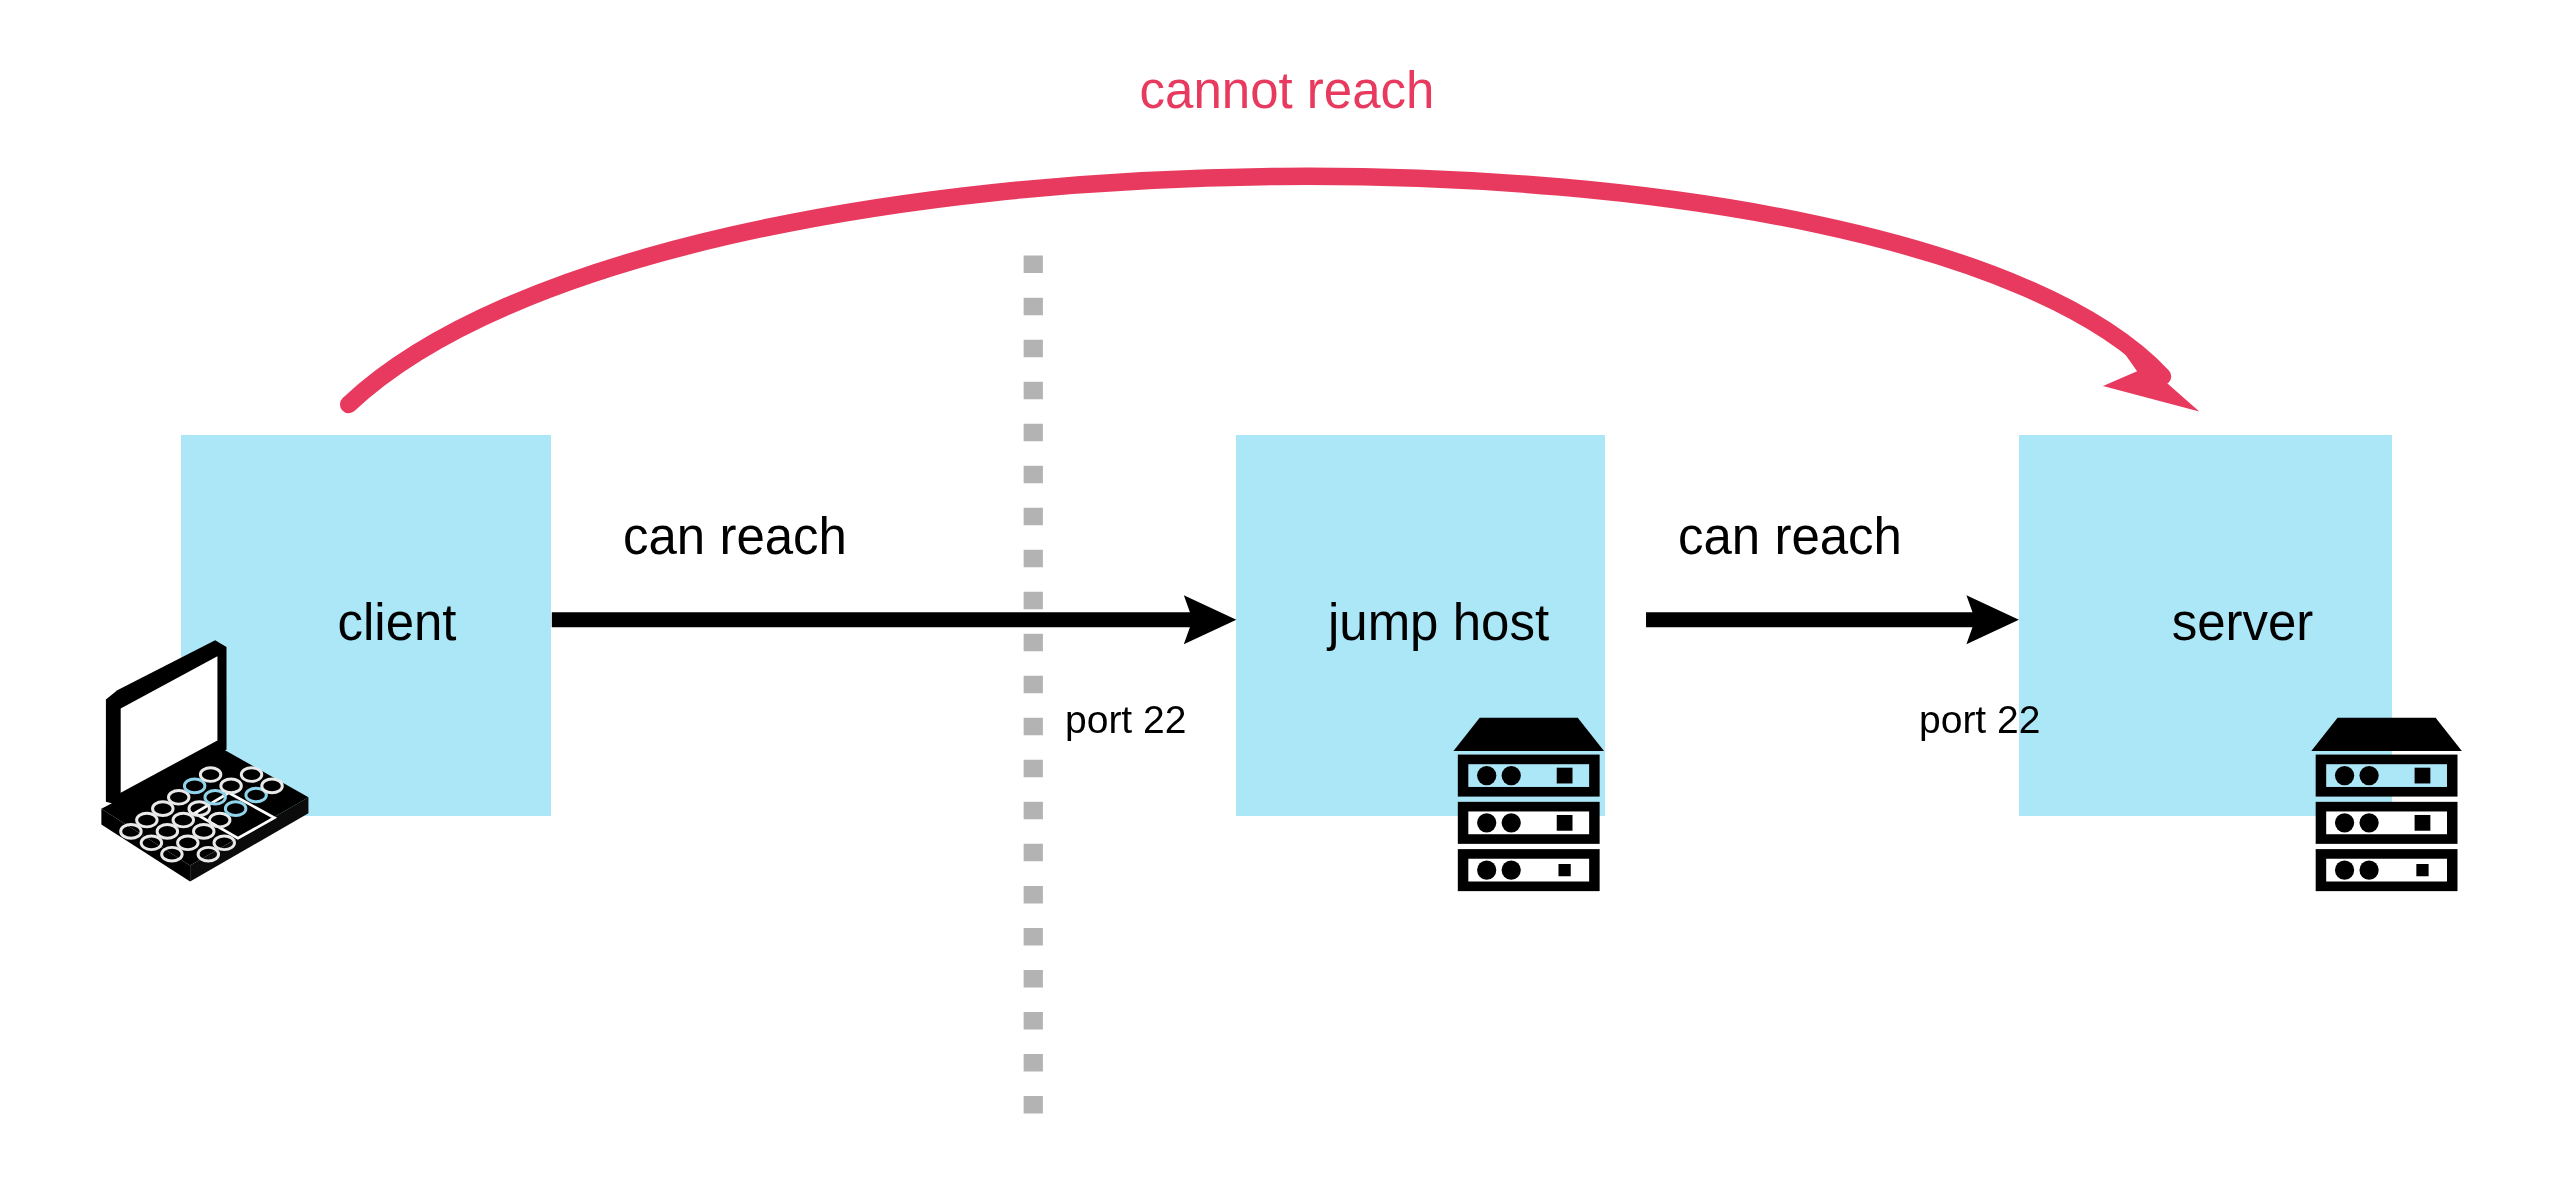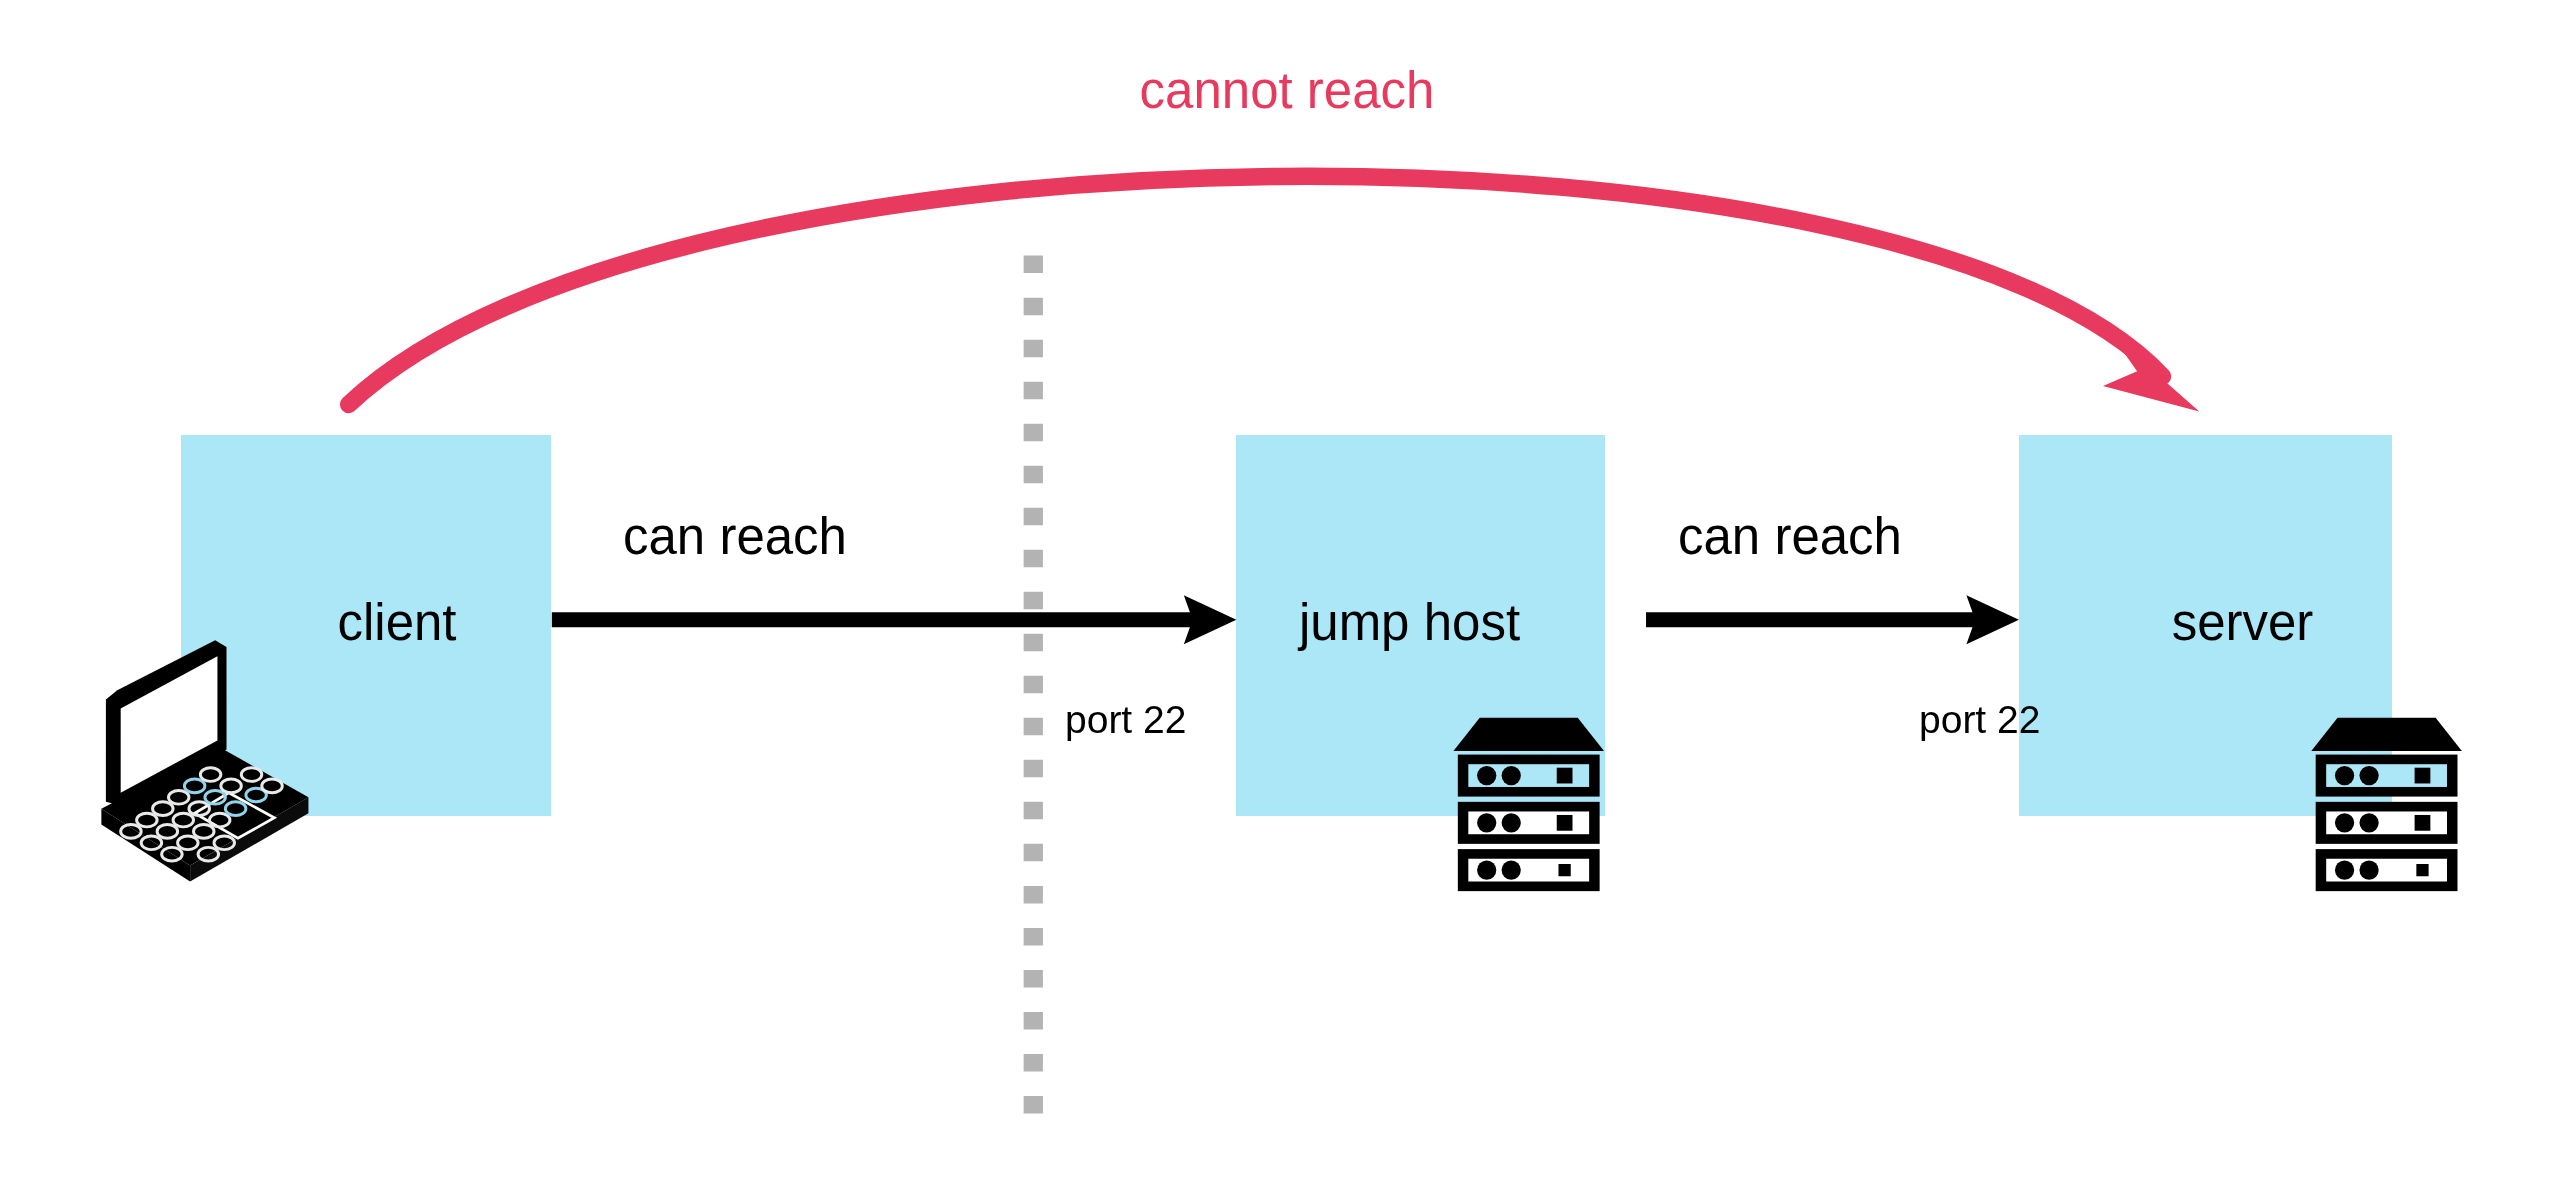--- a/index.html
+++ b/index.html
@@ -136,21 +136,21 @@
       <rect x="5" y="150" width="162" height="48" fill="#000000"></rect>
       <rect x="17" y="161" width="138" height="26" fill="#ffffff"></rect>
       <circle cx="38" cy="174" r="11" fill="#000000"></circle>
       <circle cx="66" cy="174" r="11" fill="#000000"></circle>
       <rect x="120" y="167" width="14" height="14" fill="#000000"></rect>
     </g>
   </svg>
 
   <div class="node-label" style="left:181px;top:597px;width:370px;padding-left:31px;">client</div>
 
-  <div class="node-label" style="left:1240px;top:597px;width:339px;">jump host</div>
+  <div class="node-label" style="left:1269px;top:597px;width:339px;">jump host</div>
 
   <div class="node-label" style="left:2019px;top:597px;width:447px;">server</div>
 
   <div class="edge-label" style="left:623px;top:511px;">can reach</div>
 
   <div class="port-label" style="left:1065px;top:700px;">port 22</div>
 
   <div class="edge-label" style="left:1678px;top:511px;">can reach</div>
 
   <div class="port-label" style="left:1919px;top:700px;">port 22</div>

